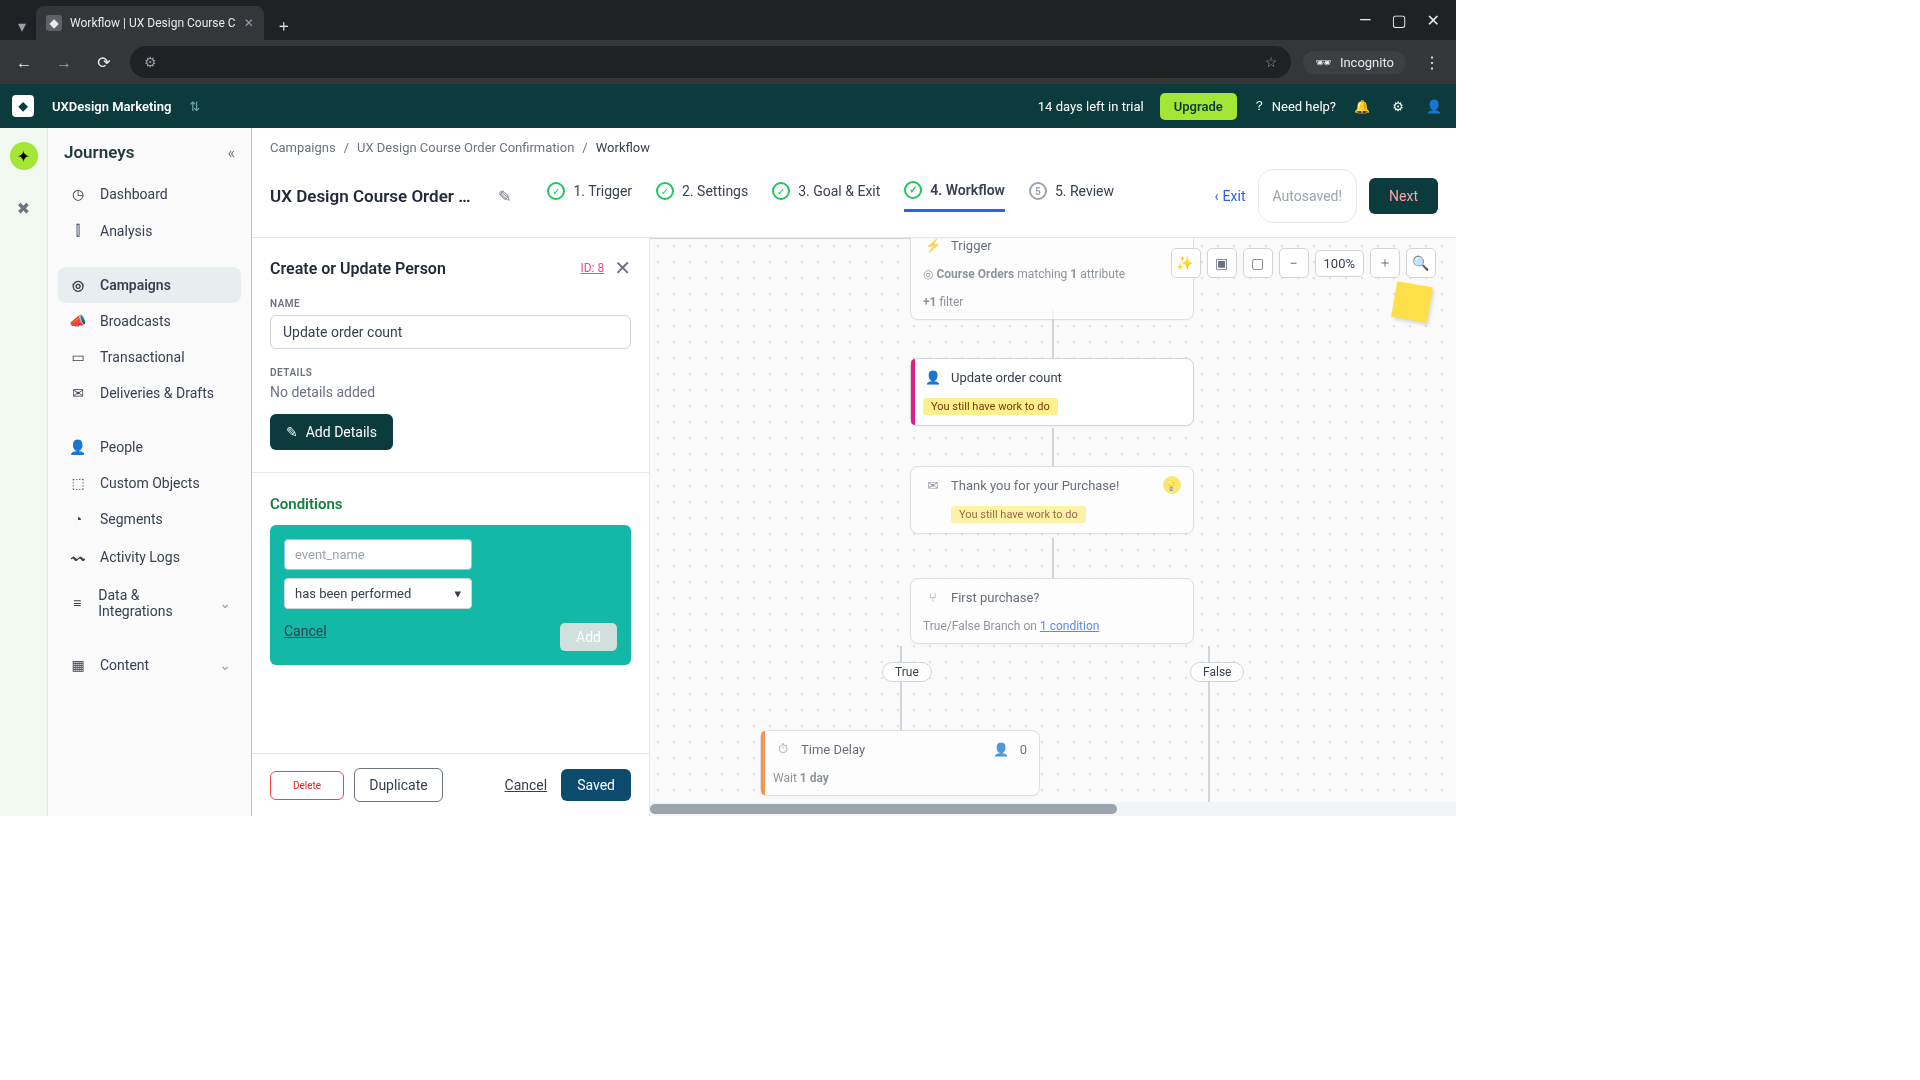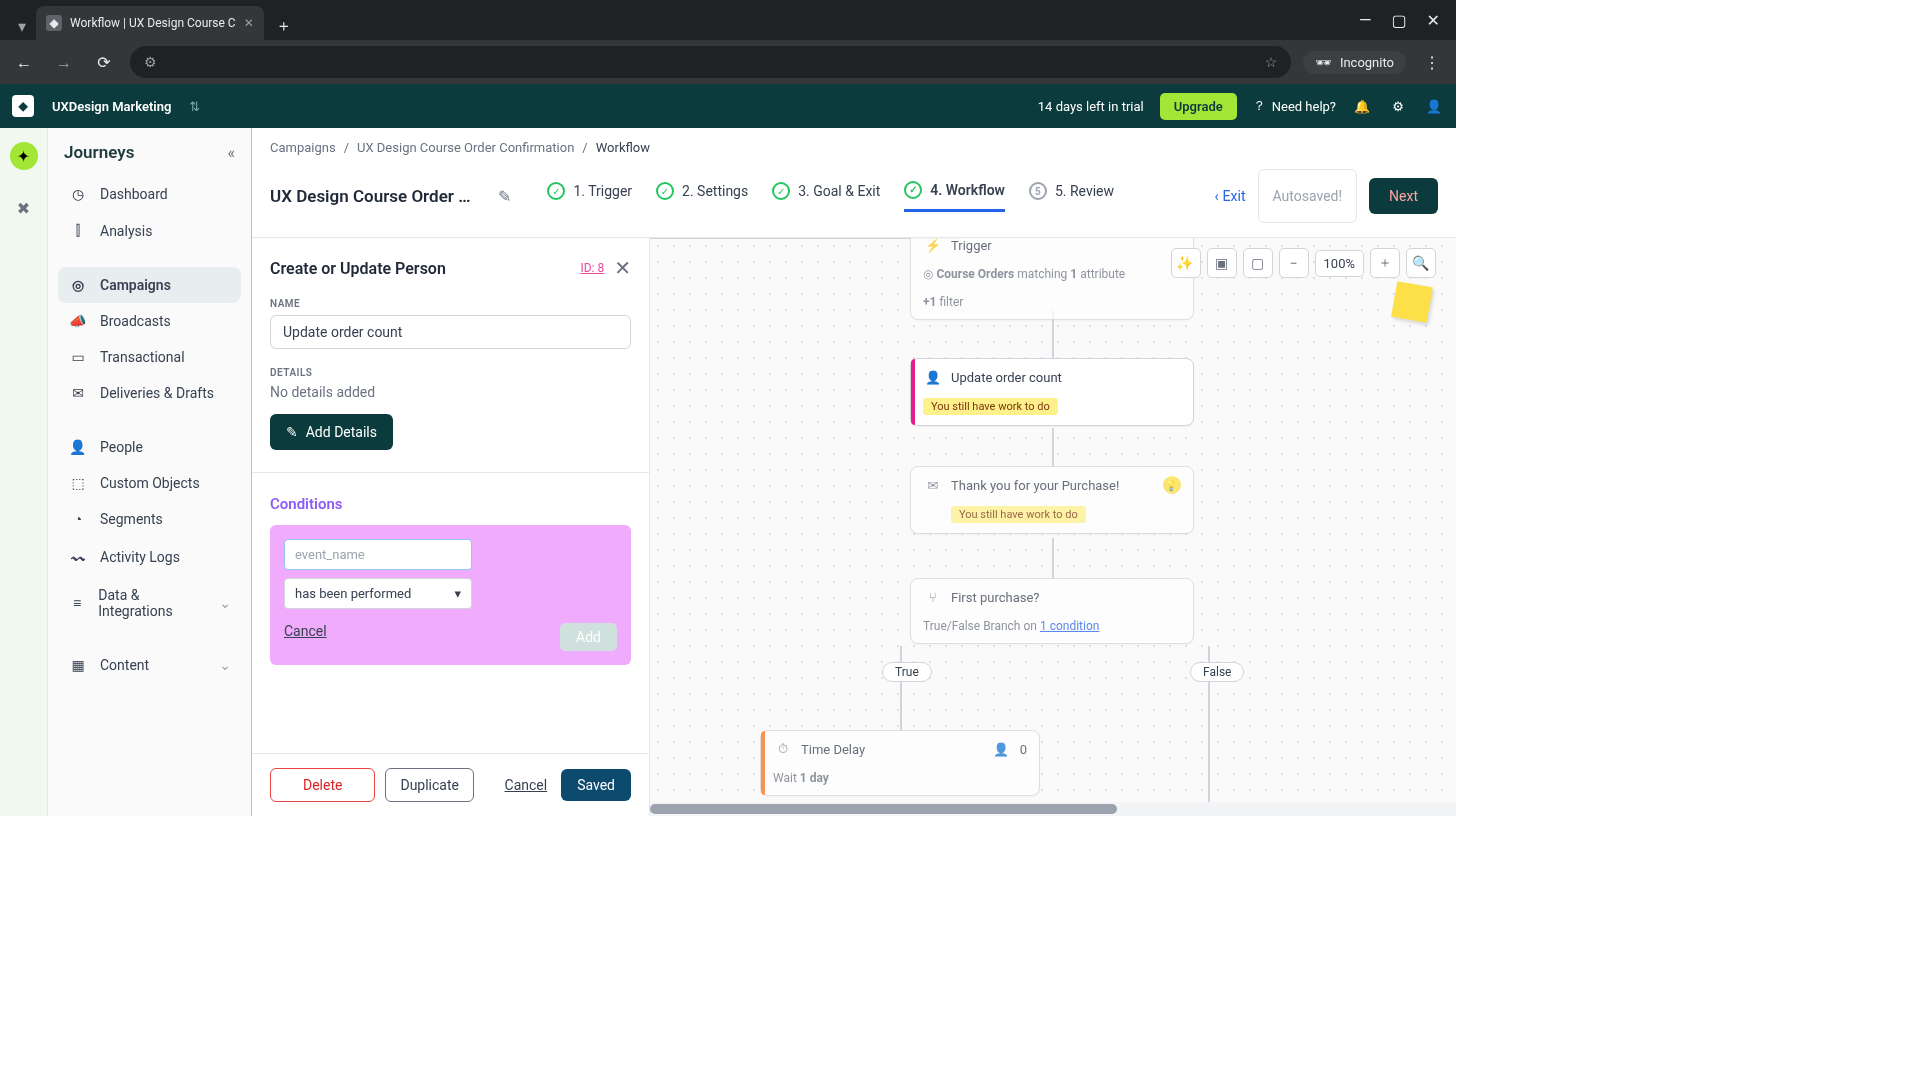--- a/index.html
+++ b/index.html
@@ -59,46 +59,46 @@
 .step-bar { display: flex; align-items: center; padding: 6px 18px 14px; border-bottom: 1px solid #e5e7eb; gap: 18px; }
 .campaign-title { font-size: 17px; font-weight: 600; color: #1f2937; max-width: 210px; white-space: nowrap; overflow: hidden; text-overflow: ellipsis; }
 .edit-pen { color: #6b7280; }
 .steps { display: flex; gap: 24px; margin-left: 18px; }
 .step { display: flex; align-items: center; gap: 8px; font-size: 14px; color: #374151; padding-bottom: 10px; }
 .step-check { width: 18px; height: 18px; border: 2px solid #22c55e; border-radius: 50%; display: flex; align-items: center; justify-content: center; color: #22c55e; font-size: 10px; }
 .step-num { width: 18px; height: 18px; border: 2px solid #9ca3af; border-radius: 50%; display: flex; align-items: center; justify-content: center; color: #9ca3af; font-size: 10px; font-weight: bold; }
 .step.current { border-bottom: 3px solid #2563eb; font-weight: 600; }
 .step-actions { margin-left: auto; display: flex; align-items: center; gap: 12px; }
 .exit-link { color: #2563eb; font-size: 14px; display: flex; align-items: center; gap: 4px; }
-.autosaved { color: #9ca3af; border: 1px solid #e5e7eb; padding: 18px 14px; border-radius: 6px; font-size: 14px; }
+.autosaved { color: #9ca3af; border: 1px solid #e5e7eb; padding: 18px 14px; border-radius: 15px; font-size: 14px; }
 .next-btn { background: #0b3b3c; color: #fca5a5; border: none; padding: 10px 20px; border-radius: 6px; font-weight: 400; font-size: 14px; }
 
 .workspace { flex: 1; display: flex; position: relative; }
 .editor-panel { width: 398px; border-right: 1px solid #e5e7eb; display: flex; flex-direction: column; }
 .editor-body { flex: 1; padding: 18px; overflow: auto; }
 .panel-header { display: flex; align-items: center; justify-content: space-between; }
 .panel-title { font-size: 16px; font-weight: 600; color: #1f2937; }
 .panel-meta { display: flex; align-items: center; gap: 10px; }
 .id-link { font-size: 12px; color: #ec4899; text-decoration: underline; text-align: right; }
 .close-x { font-size: 20px; color: #6b7280; cursor: pointer; }
 .form-label { font-size: 10px; letter-spacing: 0.5px; color: #6b7280; margin-top: 18px; margin-bottom: 6px; font-weight: 600; }
 .text-input { width: 100%; border: 1px solid #d1d5db; border-radius: 6px; padding: 8px 12px; font-size: 14px; color: #374151; }
 .details-text { font-size: 14px; color: #6b7280; margin-top: 4px; }
 .add-details-btn { background: #0b3b3c; color: #fff; border: none; padding: 10px 16px; border-radius: 6px; font-size: 14px; margin-top: 14px; display: flex; align-items: center; gap: 8px; cursor: pointer; }
 .section-divider { height: 1px; background: #e5e7eb; margin: 22px -18px; }
-.conditions-title { font-size: 15px; font-weight: 600; color: #8b5cf6; }
-.condition-box { background: #f0abfc; border-radius: 6px; padding: 14px; margin-top: 12px; }
+.conditions-title { font-size: 15px; font-weight: 600; color: #15803d; }
+.condition-box { background: #14b8a6; border-radius: 6px; padding: 14px; margin-top: 12px; }
 .event-input { width: 188px; border: 1px solid #93c5fd; background: #fff; border-radius: 4px; padding: 7px 10px; font-size: 13px; color: #374151; outline: none; }
 .event-input::placeholder { color: #9ca3af; }
 .select-box { width: 188px; border: 1px solid #d1d5db; background: #fff; border-radius: 4px; padding: 7px 10px; font-size: 13px; color: #374151; margin-top: 8px; display: flex; justify-content: space-between; align-items: center; }
 .cond-actions { display: flex; justify-content: space-between; margin-top: 14px; }
 .cancel-link { color: #374151; text-decoration: underline; font-size: 14px; cursor: pointer; }
 .add-btn-disabled { background: #cfe0dd; color: #fff; border: none; padding: 6px 16px; border-radius: 5px; font-size: 14px; }
 .editor-footer { border-top: 1px solid #e5e7eb; padding: 14px 18px; display: flex; align-items: center; gap: 10px; }
-.delete-btn { border: 1px solid #ef4444; color: #dc2626; background: #fff; padding: 8px 32px; border-radius: 6px; font-size: 14px; }
+.delete-btn { border: 1px solid #ef4444; color: #dc2626; background: #fff; padding: 8px 22px; border-radius: 6px; font-size: 10px; }
 .dup-btn { border: 1px solid #6b7280; color: #374151; background: #fff; padding: 8px 14px; border-radius: 6px; font-size: 14px; }
 .footer-right { margin-left: auto; display: flex; gap: 14px; align-items: center; }
 .cancel2 { color: #374151; text-decoration: underline; font-size: 14px; }
 .saved-btn { background: #0c4a6e; color: #fff; border: none; padding: 8px 16px; border-radius: 6px; font-size: 14px; }
 
 .canvas { flex: 1; background: #fafafa; background-image: radial-gradient(#e0e0e0 1px, transparent 1px); background-size: 16px 16px; position: relative; overflow: hidden; }
 .canvas-toolbar { position: absolute; top: 10px; right: 20px; display: flex; gap: 6px; align-items: center; z-index: 10; }
 .ctb-btn { width: 30px; height: 30px; border: 1px solid #d1d5db; background: #fff; border-radius: 5px; display: flex; align-items: center; justify-content: center; color: #6b7280; font-size: 14px; }
 .zoom-label { border: 1px solid #d1d5db; background: #fff; border-radius: 5px; padding: 5px 8px; font-size: 13px; color: #374151; }
 .sticky-note { position: absolute; top: 46px; right: 26px; width: 36px; height: 36px; background: #fde047; transform: rotate(10deg); box-shadow: 2px 2px 4px rgba(0,0,0,0.15); z-index: 5; }

